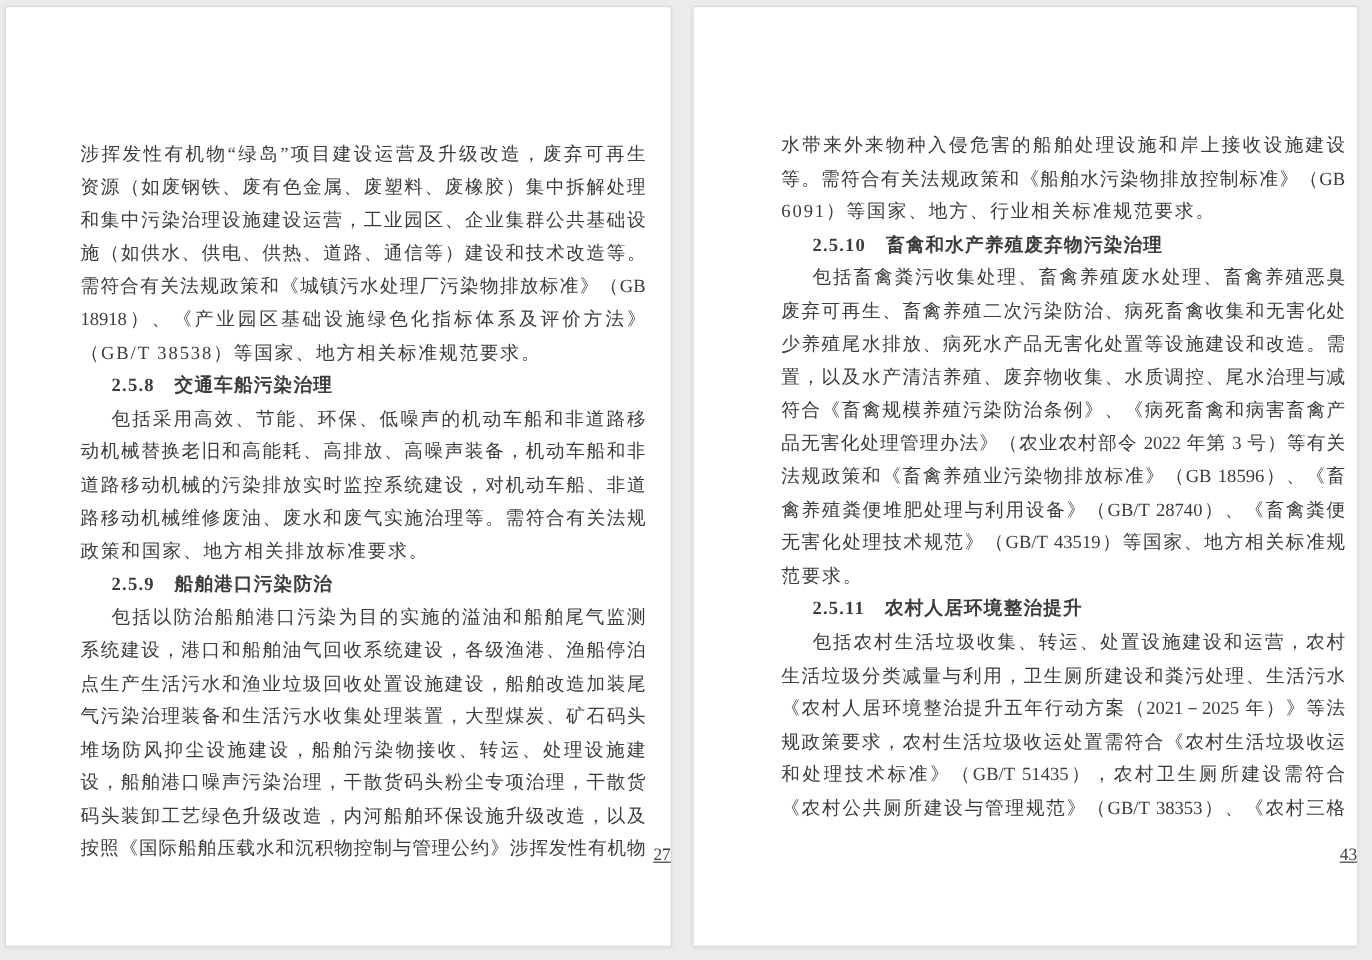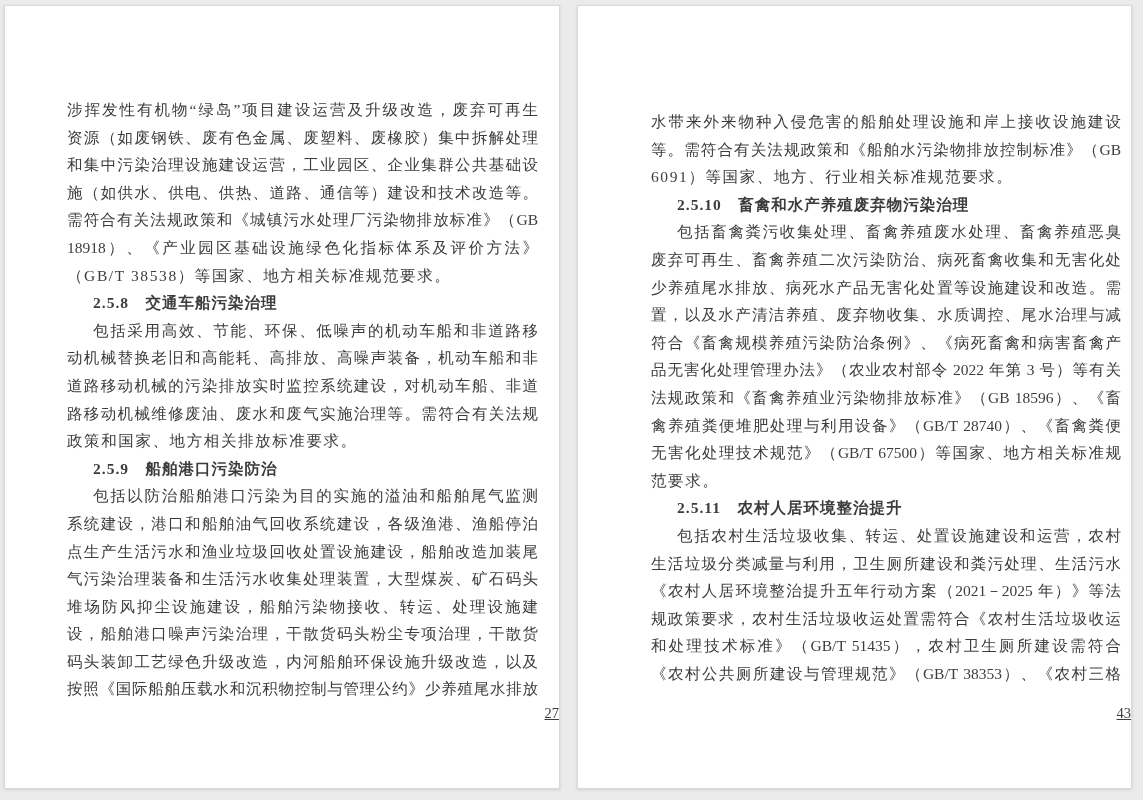--- a/index.html
+++ b/index.html
@@ -27,21 +27,21 @@
   }
   .page.left  { left: 4px;   width: 556px; }
   .page.right { left: 577px; width: 555px; }
 
   .page-text {
     position: absolute;
     top: 90px;
     color: #3c3c3c;
     font-size: 15.5px;
   }
-  .page.left  .page-text { left: 62px; width: 471px; }
+  .page.left  .page-text { left: 62px; width: 471px; margin-top: 19px; }
   .page.right .page-text { left: 73px; width: 470px; margin-top: 12px; }
 
   .line {
     height: 27.6px;
     line-height: 27.6px;
     white-space: nowrap;
     overflow: visible;
   }
   .line.fill,
   .line.fill-indent {
@@ -91,40 +91,40 @@
         <div class="line fill">路移动机械维修废油、废水和废气实施治理等。需符合有关法规</div>
         <div class="line end">政策和国家、地方相关排放标准要求。</div>
         <div class="line heading">2.5.9　船舶港口污染防治</div>
         <div class="line fill-indent">包括以防治船舶港口污染为目的实施的溢油和船舶尾气监测</div>
         <div class="line fill">系统建设，港口和船舶油气回收系统建设，各级渔港、渔船停泊</div>
         <div class="line fill">点生产生活污水和渔业垃圾回收处置设施建设，船舶改造加装尾</div>
         <div class="line fill">气污染治理装备和生活污水收集处理装置，大型煤炭、矿石码头</div>
         <div class="line fill">堆场防风抑尘设施建设，船舶污染物接收、转运、处理设施建</div>
         <div class="line fill">设，船舶港口噪声污染治理，干散货码头粉尘专项治理，干散货</div>
         <div class="line fill">码头装卸工艺绿色升级改造，内河船舶环保设施升级改造，以及</div>
-        <div class="line fill">按照《国际船舶压载水和沉积物控制与管理公约》少养殖尾水排放</div>
+        <div class="line fill">按照《国际船舶压载水和沉积物控制与管理公约》涉挥发性有机物</div>
       </div>
     <div class="page-number">27</div>
   </div>
 
   <div class="page right">
     <div class="page-text">
         <div class="line fill">水带来外来物种入侵危害的船舶处理设施和岸上接收设施建设</div>
         <div class="line fill">等。需符合有关法规政策和《船舶水污染物排放控制标准》（GB</div>
         <div class="line end">6091）等国家、地方、行业相关标准规范要求。</div>
         <div class="line heading">2.5.10　畜禽和水产养殖废弃物污染治理</div>
         <div class="line fill-indent">包括畜禽粪污收集处理、畜禽养殖废水处理、畜禽养殖恶臭</div>
         <div class="line fill">废弃可再生、畜禽养殖二次污染防治、病死畜禽收集和无害化处</div>
         <div class="line fill">少养殖尾水排放、病死水产品无害化处置等设施建设和改造。需</div>
         <div class="line fill">置，以及水产清洁养殖、废弃物收集、水质调控、尾水治理与减</div>
         <div class="line fill">符合《畜禽规模养殖污染防治条例》、《病死畜禽和病害畜禽产</div>
         <div class="line fill">品无害化处理管理办法》（农业农村部令 2022 年第 3 号）等有关</div>
         <div class="line fill">法规政策和《畜禽养殖业污染物排放标准》（GB 18596）、《畜</div>
         <div class="line fill">禽养殖粪便堆肥处理与利用设备》（GB/T 28740）、《畜禽粪便</div>
-        <div class="line fill">无害化处理技术规范》（GB/T 67500）等国家、地方相关标准规</div>
+        <div class="line fill">无害化处理技术规范》（GB/T 43519）等国家、地方相关标准规</div>
         <div class="line end">范要求。</div>
         <div class="line heading">2.5.11　农村人居环境整治提升</div>
         <div class="line fill-indent">包括农村生活垃圾收集、转运、处置设施建设和运营，农村</div>
         <div class="line fill">生活垃圾分类减量与利用，卫生厕所建设和粪污处理、生活污水</div>
         <div class="line fill">《农村人居环境整治提升五年行动方案（2021－2025 年）》等法</div>
         <div class="line fill">规政策要求，农村生活垃圾收运处置需符合《农村生活垃圾收运</div>
         <div class="line fill">和处理技术标准》（GB/T 51435），农村卫生厕所建设需符合</div>
         <div class="line fill">《农村公共厕所建设与管理规范》（GB/T 38353）、《农村三格</div>
       </div>
     <div class="page-number">43</div>

